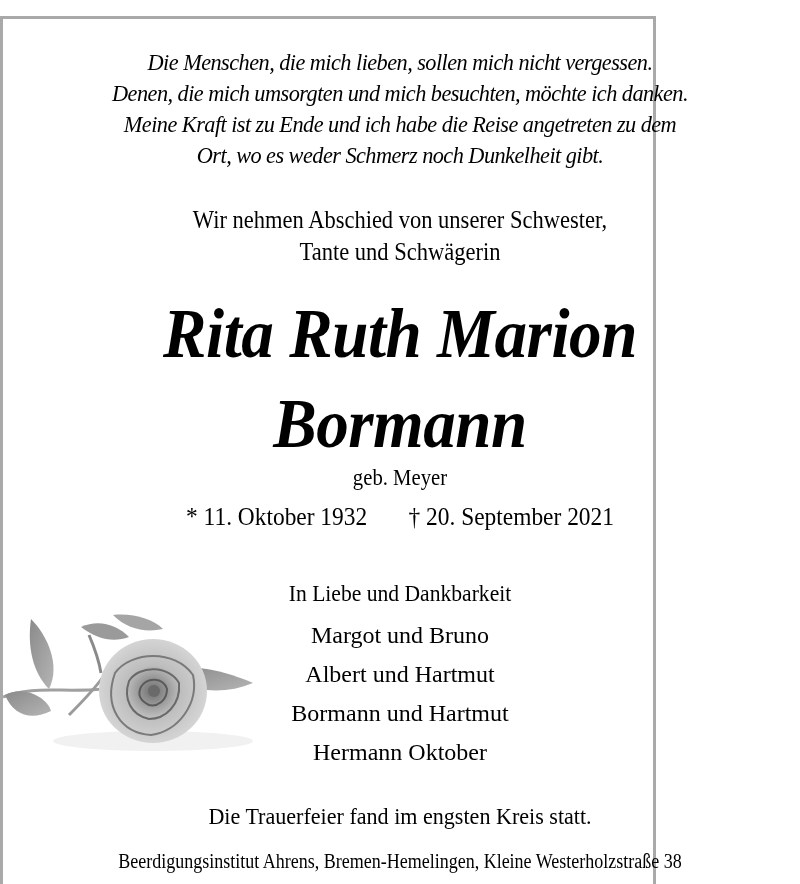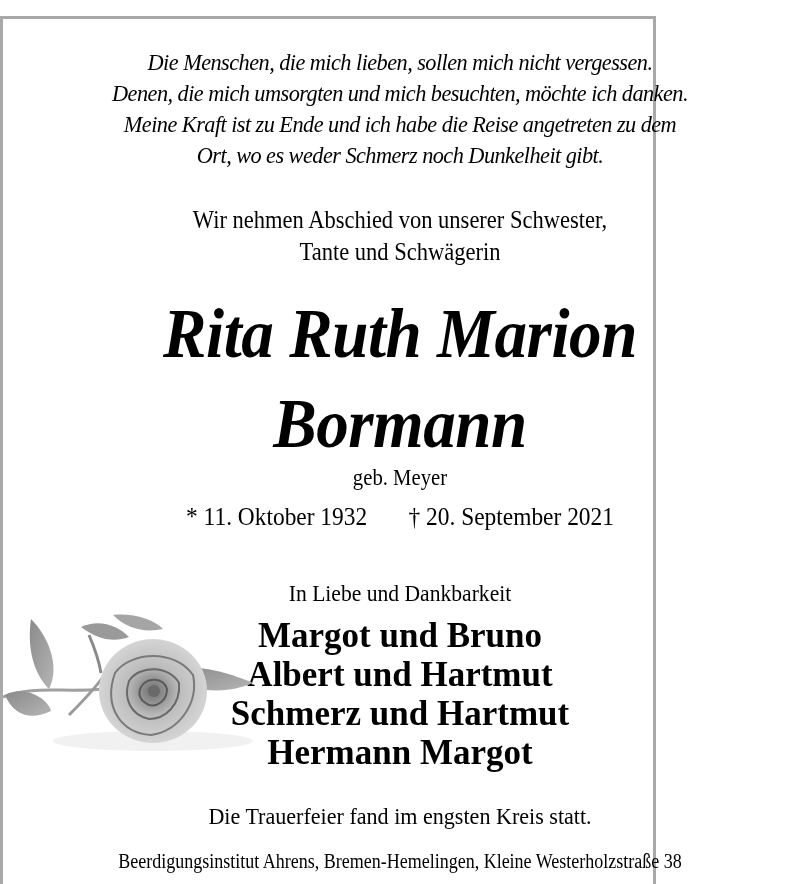--- a/index.html
+++ b/index.html
@@ -17,21 +17,21 @@
   }
   .intro { font-size: 25px; line-height: 33px; transform: scaleX(0.9); transform-origin: center; }
   .name {
     font-weight: bold; font-style: italic; font-size: 70px; line-height: 86px;
     letter-spacing: -0.5px; transform: scaleX(0.93); transform-origin: center;
   }
   .nee { font-size: 23px; transform: scaleX(0.9); transform-origin: center; }
   .dates { font-size: 26px; transform: scaleX(0.9); transform-origin: center; }
   .dates .gap { display: inline-block; width: 46px; }
   .love { font-size: 24px; transform: scaleX(0.9); transform-origin: center; }
-  .mourners { font-weight: bold; font-size: 35px; line-height: 39px; }
+  .mourners { font-weight: normal; font-size: 24px; line-height: 39px; }
   .ceremony { font-size: 24px; transform: scaleX(0.92); transform-origin: center; }
   .undertaker { font-size: 20px; transform: scaleX(0.9); transform-origin: center; }
   .rose { position: absolute; left: 0; top: 592px; width: 252px; height: 148px; }
 </style>
 </head>
 <body>
 
 <div class="card">
 
   <div>
@@ -53,22 +53,22 @@
 
   <div class="line dates" style="top:483px">
     <span>* 11. Oktober 1932</span><span class="gap"></span><span>† 20. September 2021</span>
   </div>
 
   <div class="line love" style="top:561px">In Liebe und Dankbarkeit</div>
 
   <div>
     <div class="line mourners" style="top:597px">Margot und Bruno</div>
     <div class="line mourners" style="top:636px">Albert und Hartmut</div>
-    <div class="line mourners" style="top:675px">Schmerz und Hartmut</div>
-    <div class="line mourners" style="top:714px">Hermann Margot</div>
+    <div class="line mourners" style="top:675px">Bormann und Hartmut</div>
+    <div class="line mourners" style="top:714px">Hermann Oktober</div>
   </div>
 
   <svg class="rose" viewBox="0 0 252 148">
     <defs>
       <radialGradient id="petal" cx="50%" cy="50%" r="55%">
         <stop offset="0%" stop-color="#6e6e6e"></stop>
         <stop offset="45%" stop-color="#bdbdbd"></stop>
         <stop offset="100%" stop-color="#d9d9d9"></stop>
       </radialGradient>
       <linearGradient id="leafg" x1="0" y1="0" x2="1" y2="1">

